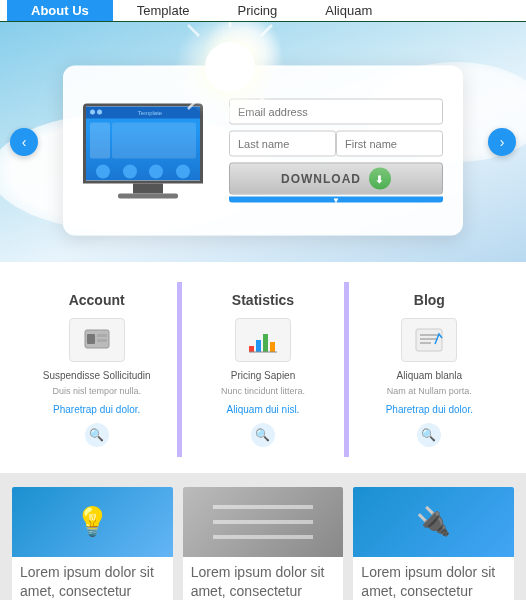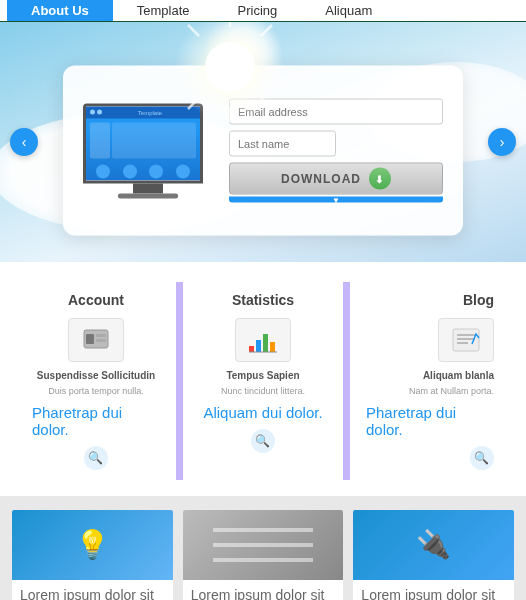--- a/index.html
+++ b/index.html
@@ -123,42 +123,42 @@
     }
     .hero-arrow.left { left: 10px; }
     .hero-arrow.right { right: 10px; }
 
     
     .features-section {
       background: #fff; padding: 20px 16px 16px;
       display: flex; gap: 0;
     }
     .feature-card {
-      flex: 1; padding: 10px 16px; border-right: 7px solid #c4b5fd;
+      flex: 1; padding: 10px 16px; border-right: 5px solid #c4b5fd;
       display: flex; flex-direction: column; align-items: center;
     }
-    .feature-card:last-child { border-right: none; align-items: flex-end; }
+    .feature-card:last-child { border-right: none; }
     .feature-title {
       font-size: 14px; font-weight: bold; color: #444; margin-bottom: 10px;
     }
     .feature-icon-box {
       width: 56px; height: 44px;
       background: #f5f5f5; border: 1px solid #e0e0e0;
       border-radius: 4px;
       display: flex; align-items: center; justify-content: center;
       margin-bottom: 8px; font-size: 20px;
     }
     .feature-subtitle {
-      font-size: 10px; font-weight: bold; color: #555; margin-bottom: 4px;
+      font-size: 10px; font-weight: normal; color: #555; margin-bottom: 4px;
     }
     .feature-text {
       font-size: 9px; color: #999; text-align: center; line-height: 1.4;
     }
     .feature-link {
-      font-size: 15px; color: #2196F3; margin-top: 6px;
+      font-size: 10px; color: #2196F3; margin-top: 6px;
     }
     .feature-search {
       width: 24px; height: 24px; border-radius: 50%; background: #e3f2fd;
       display: flex; align-items: center; justify-content: center;
       color: #2196F3; font-size: 12px; margin-top: 8px; cursor: pointer;
     }
 
     
     .posts-section {
       background: #e8e8e8; padding: 14px 12px; display: flex; gap: 10px;
@@ -243,20 +243,21 @@
         </div>
       </div>
       <div class="monitor-stand"></div>
       <div class="monitor-base"></div>
     </div>
 
     <div class="hero-form">
       <input class="form-input" type="text" placeholder="Email address" style="">
       <div class="form-row">
         <input class="form-input half" type="text" placeholder="Last name" style="">
+        <input class="form-input half" type="text" placeholder="First name" style="">
       </div>
       <div>
         <div class="download-btn">
           <span>DOWNLOAD</span>
           <div class="download-icon-circle">⬇</div>
         </div>
         <div class="download-arrow-bar"></div>
       </div>
     </div>
   </div>
@@ -270,39 +271,39 @@
     <div class="feature-title">Account</div>
     <div class="feature-icon-box">
       <svg width="32" height="28" viewBox="0 0 32 28">
         <rect x="4" y="4" width="24" height="18" rx="2" fill="#bbb" stroke="#999" stroke-width="1"></rect>
         <rect x="6" y="8" width="8" height="10" rx="1" fill="#777"></rect>
         <rect x="16" y="8" width="10" height="3" rx="1" fill="#aaa"></rect>
         <rect x="16" y="13" width="10" height="3" rx="1" fill="#aaa"></rect>
       </svg>
     </div>
     <div class="feature-subtitle">Suspendisse Sollicitudin</div>
-    <div class="feature-text">Duis porta tempor nulla.</div>
+    <div class="feature-text">Duis nisl tempor nulla.</div>
     <div class="feature-link">Pharetrap dui dolor.</div>
     <div class="feature-search">🔍</div>
   </div>
 
   <div class="feature-card">
     <div class="feature-title">Statistics</div>
     <div class="feature-icon-box">
       <svg width="32" height="28" viewBox="0 0 32 28">
         <rect x="2" y="20" width="5" height="6" fill="#f44336"></rect>
         <rect x="9" y="14" width="5" height="12" fill="#2196F3"></rect>
         <rect x="16" y="8" width="5" height="18" fill="#4CAF50"></rect>
         <rect x="23" y="16" width="5" height="10" fill="#FF9800"></rect>
         <line x1="2" y1="26" x2="30" y2="26" stroke="#888" stroke-width="1"></line>
       </svg>
     </div>
-    <div class="feature-subtitle">Tempus Sapien</div>
+    <div class="feature-subtitle">Pricing Sapien</div>
     <div class="feature-text">Nunc tincidunt littera.</div>
-    <div class="feature-link">Aliquam dui dolor.</div>
+    <div class="feature-link">Aliquam dui nisl.</div>
     <div class="feature-search">🔍</div>
   </div>
 
   <div class="feature-card">
     <div class="feature-title">Blog</div>
     <div class="feature-icon-box">
       <svg width="32" height="28" viewBox="0 0 32 28">
         <rect x="3" y="3" width="26" height="22" rx="2" fill="#eee" stroke="#ccc" stroke-width="1"></rect>
         <line x1="7" y1="9" x2="25" y2="9" stroke="#aaa" stroke-width="1.5"></line>
         <line x1="7" y1="13" x2="25" y2="13" stroke="#aaa" stroke-width="1.5"></line>

